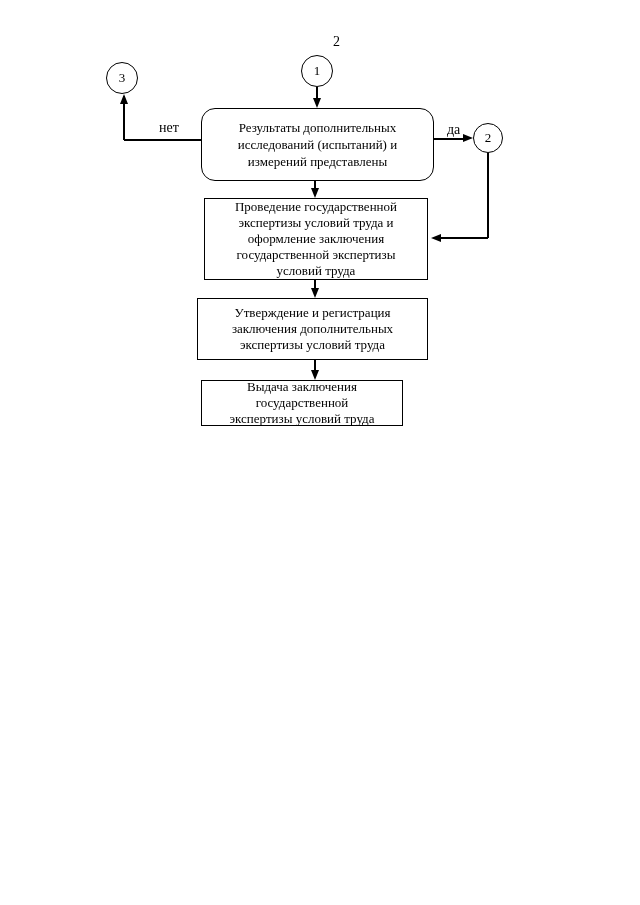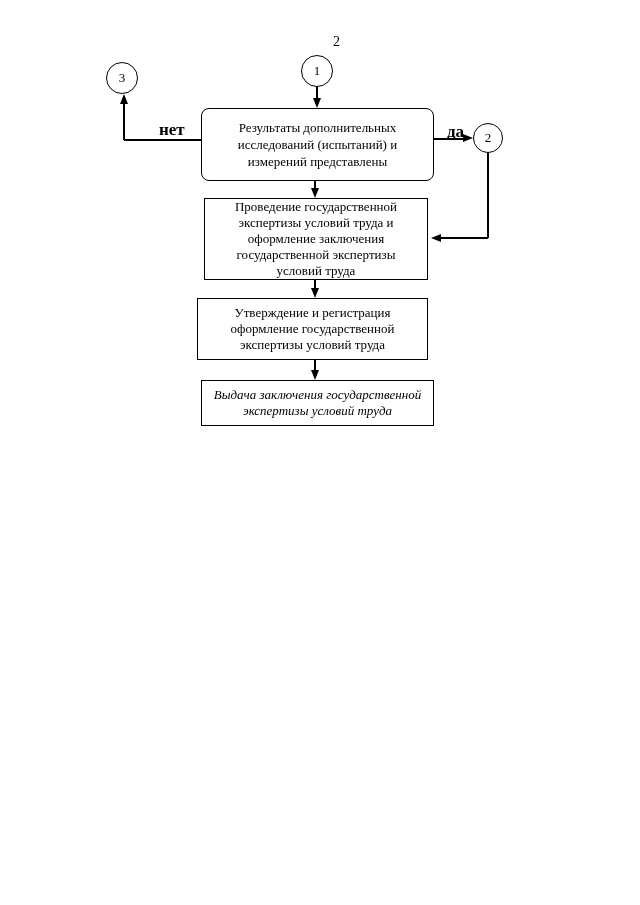--- a/index.html
+++ b/index.html
@@ -37,26 +37,26 @@
     background: #fff;
     display: flex; align-items: center; justify-content: center;
     text-align: center;
     font-size: 13px;
     line-height: 16px;
     white-space: pre-line;
     padding: 2px 4px;
   }
   .node-decision {
     left: 201px; top: 108px; width: 233px; height: 73px;
-    border-radius: 8px;
+    border-radius: 14px;
     line-height: 17px;
   }
   .node-process-1 { left: 204px; top: 198px; width: 224px; height: 82px; text-align: center; }
   .node-process-2 { left: 197px; top: 298px; width: 231px; height: 62px; }
-  .node-process-3 { left: 201px; top: 380px; width: 233px; height: 46px; font-style: italic; }
+  .node-process-3 { left: 201px; top: 380px; width: 202px; height: 46px; }
 
   
   .vline { width: 1.5px; background: #000; }
   .hline { height: 1.5px; background: #000; }
 
   .line-c1-a   { left: 316px; top: 87px;  height: 13px; }
   .line-a-b    { left: 314px; top: 181px; height: 10px; }
   .line-b-c    { left: 314px; top: 280px; height: 11px; }
   .line-c-d    { left: 314px; top: 360px; height: 12px; }
 
@@ -92,21 +92,21 @@
   }
   .ah-c1-a  { left: 312.5px; top: 98px; }
   .ah-a-b   { left: 310.5px; top: 188px; }
   .ah-b-c   { left: 310.5px; top: 288px; }
   .ah-c-d   { left: 310.5px; top: 370px; }
   .ah-no    { left: 119.5px; top: 94px; }
   .ah-yes   { left: 463px;   top: 133.5px; }
   .ah-c2-b  { left: 431px;   top: 233.5px; }
 
   
-  .edge-label { font-size: 17px; font-weight: bold; }
+  .edge-label { font-size: 14px; }
   .edge-label-no  { left: 159px; top: 120px; }
   .edge-label-yes { left: 447px; top: 122px; text-align: center; }
 </style>
 </head>
 <body>
 
 <div class="abs page-number">2</div>
 
 <div class="abs connector connector-1">
   <span>1</span>
@@ -120,21 +120,21 @@
 
 <div class="abs node node-decision">Результаты дополнительных
 исследований (испытаний) и
 измерений представлены</div>
 <div class="abs node node-process-1">Проведение государственной
 экспертизы условий труда и
 оформление заключения
 государственной экспертизы
 условий труда</div>
 <div class="abs node node-process-2">Утверждение и регистрация
-оформление государственной
+заключения дополнительных
 экспертизы условий труда</div>
 <div class="abs node node-process-3">Выдача заключения государственной
 экспертизы условий труда</div>
 
 <div class="abs vline line-c1-a"></div>
 <div class="abs arrow arrow-down ah-c1-a"></div>
 
 <div class="abs vline line-a-b"></div>
 <div class="abs arrow arrow-down ah-a-b"></div>
 

